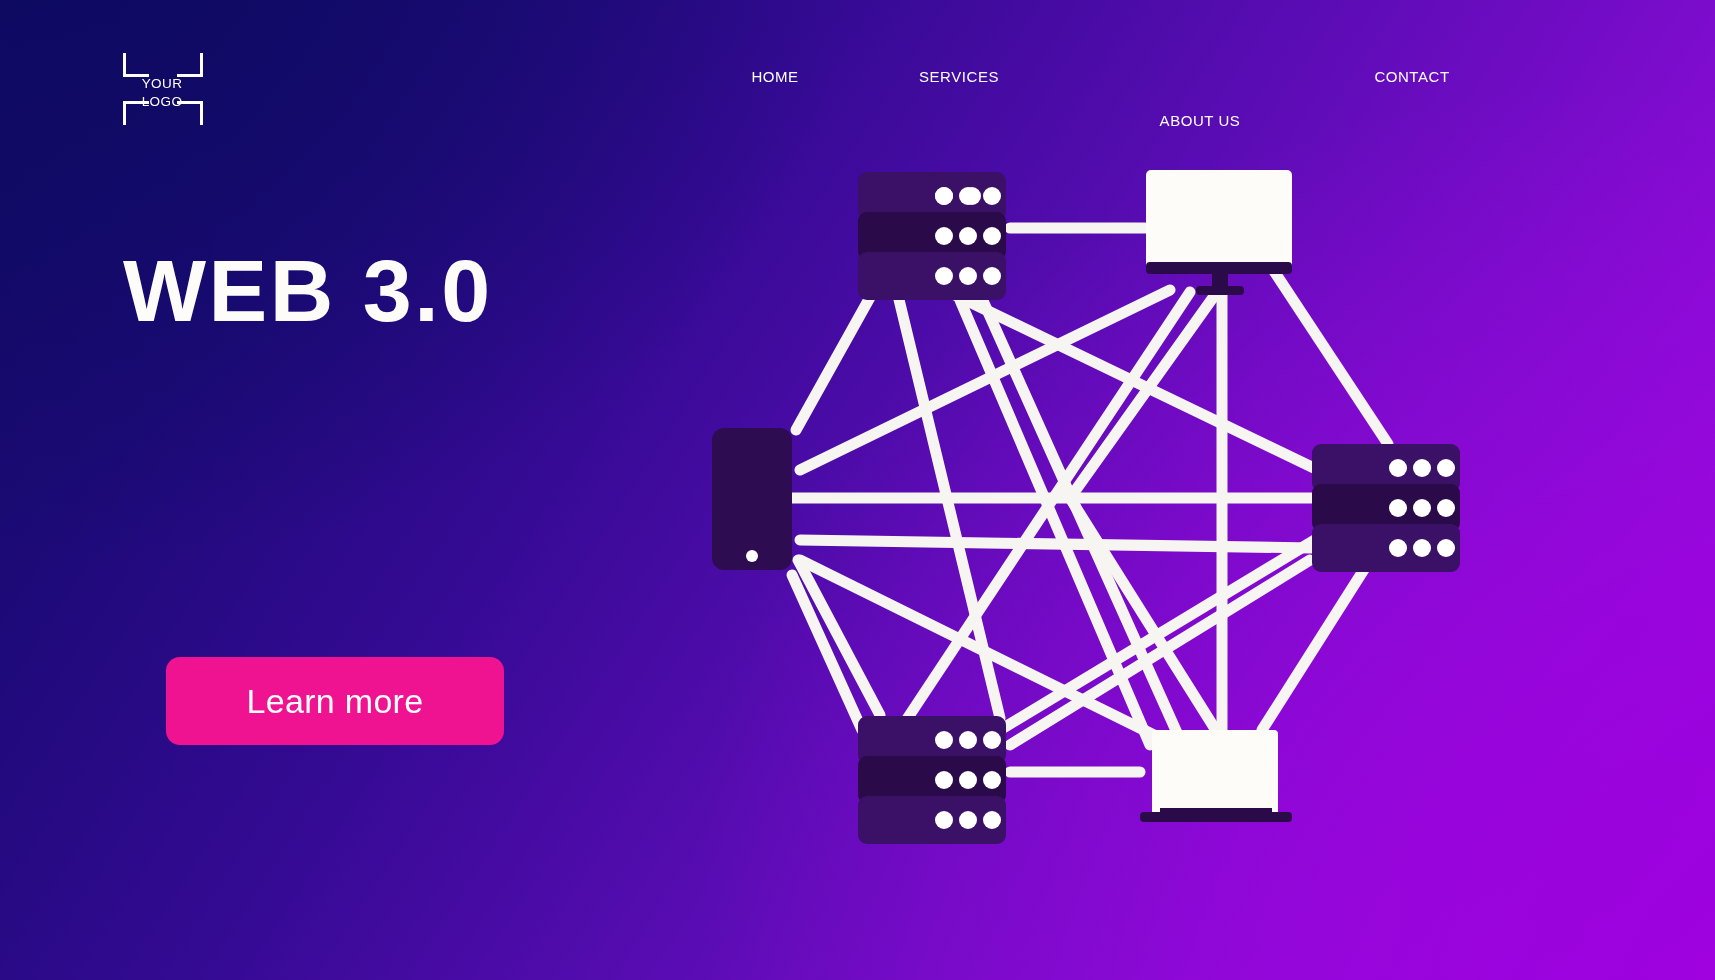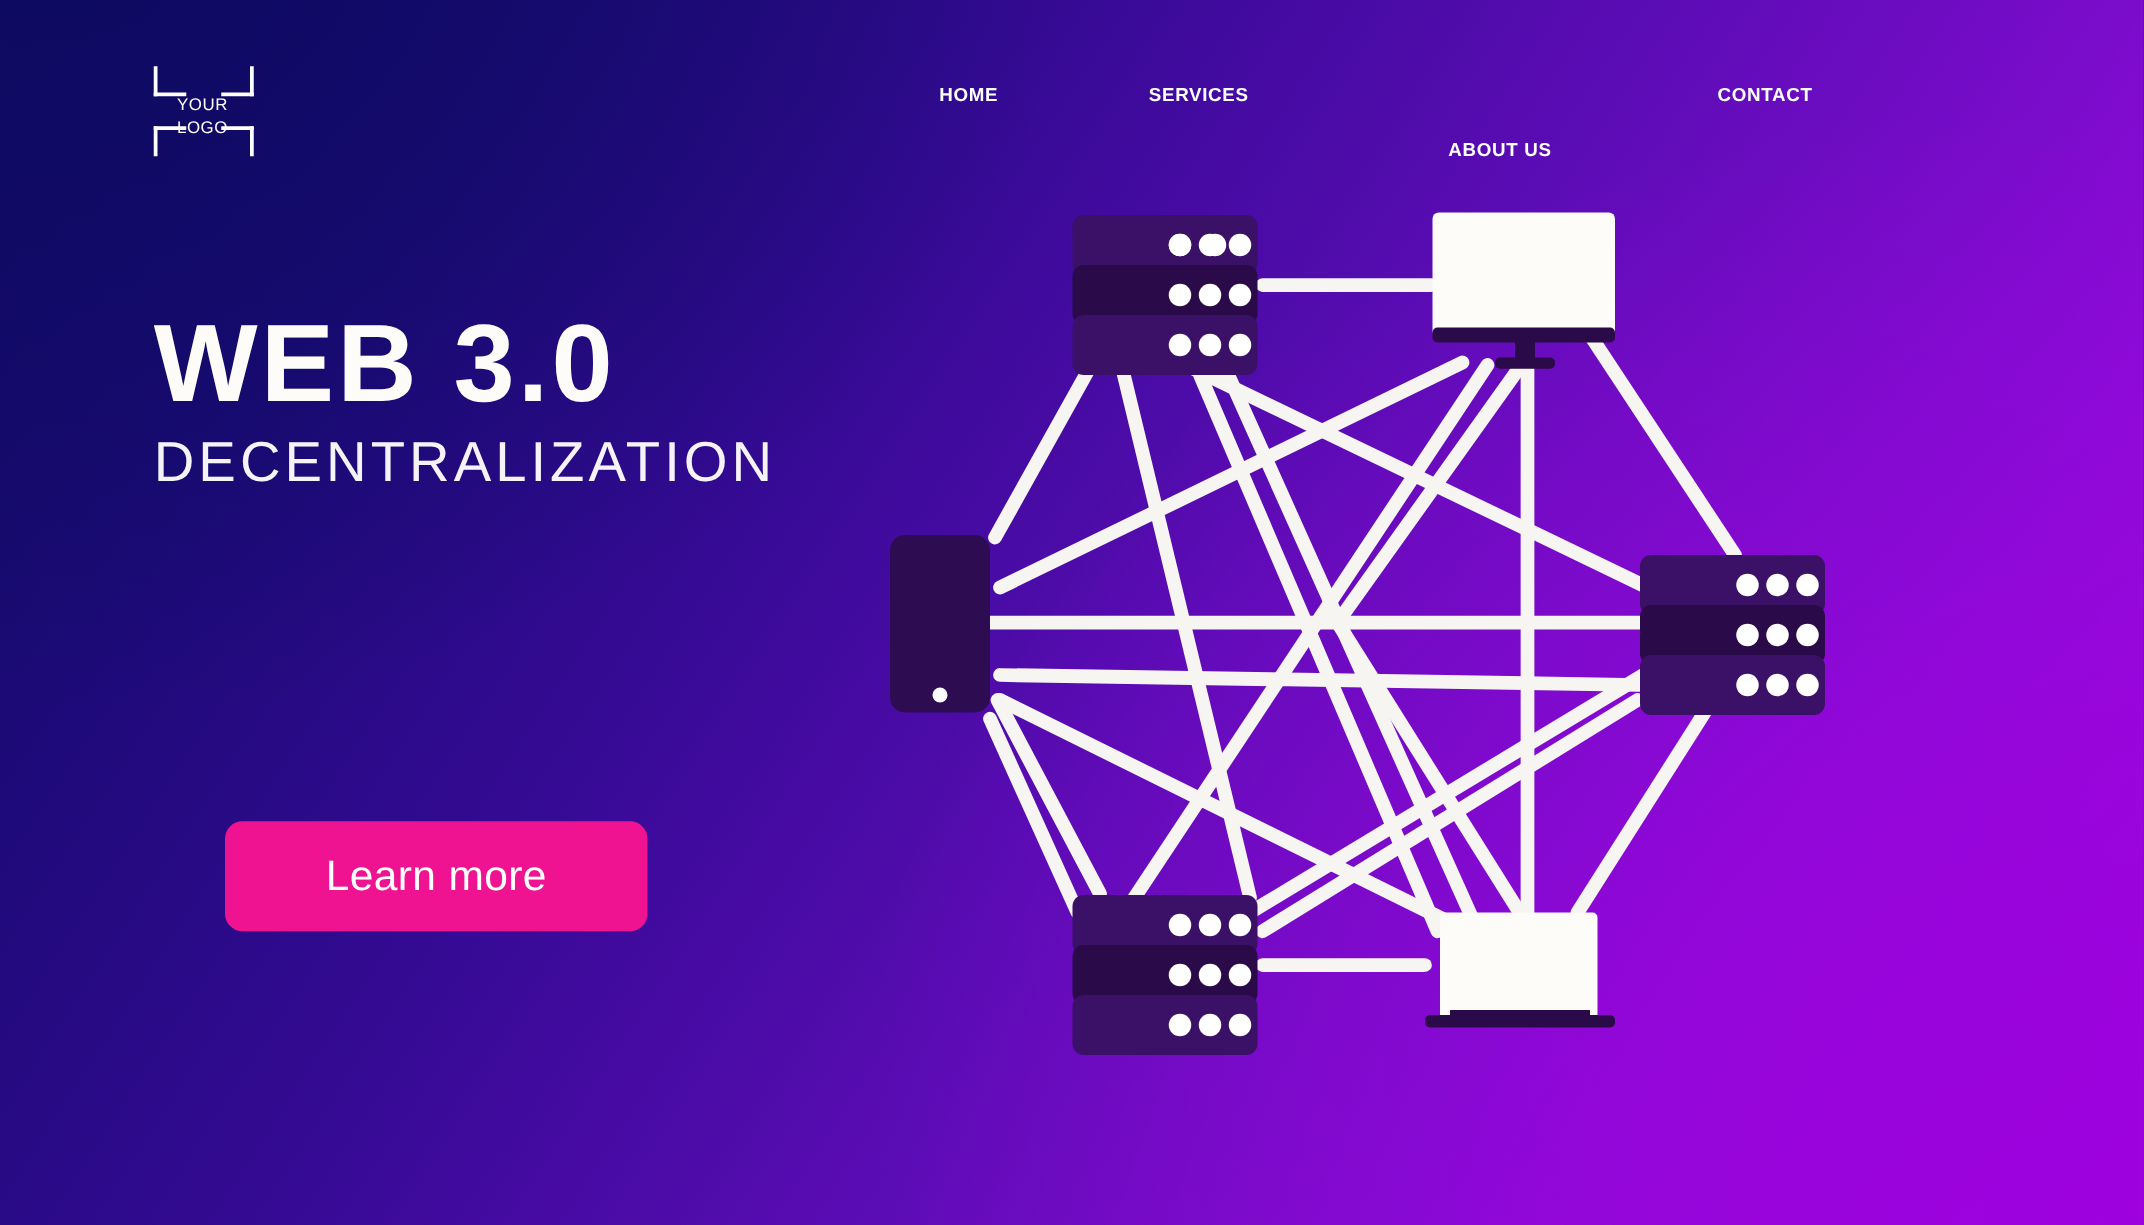--- a/index.html
+++ b/index.html
@@ -39,21 +39,21 @@
     position:absolute; left:0; right:2px; top:30px;
     text-align:center; color:#fff;
     font-size:13.5px; font-weight:400; line-height:18px;
     letter-spacing:.4px;
   }
 
   .menu { position:absolute; top:68px; left:0; width:100%; height:24px; }
   .menu a {
     position:absolute;
     color:#ffffff; text-decoration:none;
-    font-size:15px; font-weight:700; letter-spacing:.55px;
+    font-size:15px; font-weight:400; letter-spacing:.55px;
     white-space:nowrap;
     transform:translateX(-50%);
   }
   .menu a:nth-child(1){ left:775px; }
   .menu a:nth-child(2){ left:959px; }
   .menu a:nth-child(3){ left:1200px;margin-top:44px; }
   .menu a:nth-child(4){ left:1412px; }
 
   
   .copy { position:absolute; left:123px; top:248px; width:560px; z-index:6; }
@@ -73,21 +73,21 @@
   }
   .lead {
     margin-top:36px;
     color:#eae3f4;
     font-size:18.5px;
     font-weight:400;
     line-height:26.5px;
     width:470px;
   }
   .btn {
-    position:absolute; left:180px; top:657px;
+    position:absolute; left:166px; top:657px;
     width:338px; height:88px;
     border:none; border-radius:14px;
     background:#ef1391;
     color:#ffffff;
     font-family:"Liberation Sans", sans-serif;
     font-size:34px; font-weight:400;
     letter-spacing:.3px;
     cursor:pointer;
     z-index:7;
   }
@@ -226,18 +226,17 @@
     <nav class="menu">
       <a href="#">HOME</a>
       <a href="#">SERVICES</a>
       <a href="#">ABOUT US</a>
       <a href="#">CONTACT</a>
     </nav>
   </div>
 
   <div class="copy">
     <div class="h1">WEB 3.0</div>
-    <div class="h2">DECENTRALIZATION</div>
   </div>
 
   <button class="btn">Learn more</button>
 
 </div>
 
 </body></html>

